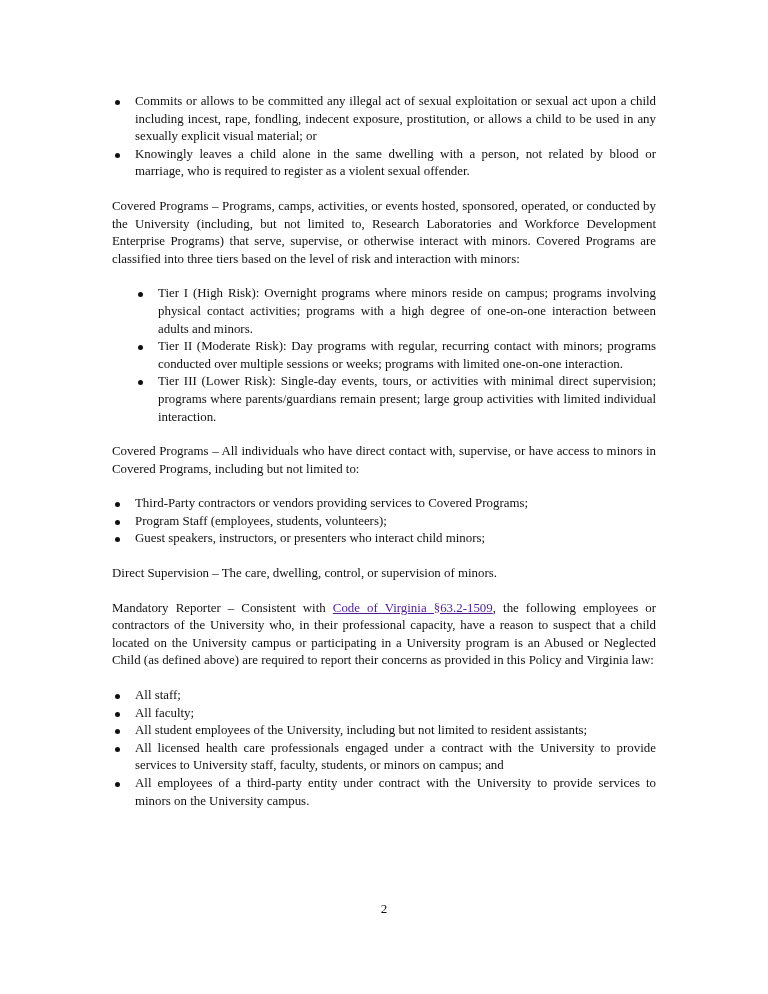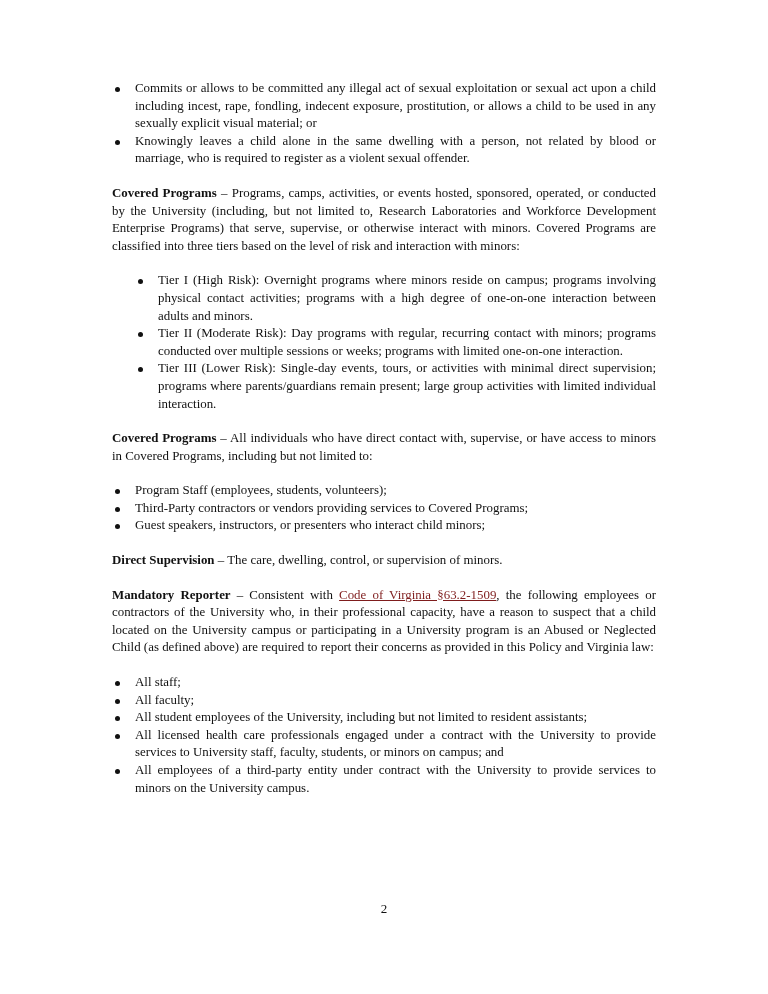--- a/index.html
+++ b/index.html
@@ -1,33 +1,33 @@
 <!DOCTYPE html>
 <html><head>
 <meta charset="utf-8">
 <style>
   html, body { margin: 0; padding: 0; background: #ffffff; }
   body {
     width: 768px; height: 994px; position: relative; overflow: hidden;
     font-family: "Liberation Serif", serif; color: #111;
     font-size: 12.9px; line-height: 17.6px;
   }
-  .page { position: absolute; left: 112px; top: 80px; width: 544px; }
+  .page { position: absolute; left: 112px; top: 93px; width: 544px; }
   p { margin: 0; text-align: justify; }
-  b { font-weight: bold; }
+  b { font-weight: normal; }
   ul { margin: 0; padding: 0; list-style: none; }
   li { position: relative; padding-left: 23px; text-align: justify; }
   li::before {
     content: ""; position: absolute; left: 3px; top: 7px;
     width: 5px; height: 5px; border-radius: 50%; background: #111;
   }
   .indent li { padding-left: 46px; }
   .indent li::before { left: 26px; }
   .gap { height: 17px; }
-  a { color: #7f1d1d; }
+  a { color: #4c1d95; }
   .pagenum {
     position: absolute; left: 0; width: 768px; top: 900px;
     text-align: center; font-size: 13px;
   }
 </style>
 </head>
 <body>
 
 <div class="page">
 
@@ -52,22 +52,22 @@
 
   <div class="gap"></div>
 
   <p>
     <b>Covered Programs</b><span> – All individuals who have direct contact with, supervise, or have access to minors in Covered Programs, including but not limited to:</span>
   </p>
 
   <div class="gap"></div>
 
   <ul>
+    <li>Third-Party contractors or vendors providing services to Covered Programs;</li>
     <li>Program Staff (employees, students, volunteers);</li>
-    <li>Third-Party contractors or vendors providing services to Covered Programs;</li>
     <li>Guest speakers, instructors, or presenters who interact child minors;</li>
   </ul>
 
   <div class="gap"></div>
 
   <p>
     <b>Direct Supervision</b><span> – The care, dwelling, control, or supervision of minors.</span>
   </p>
 
   <div class="gap"></div>

